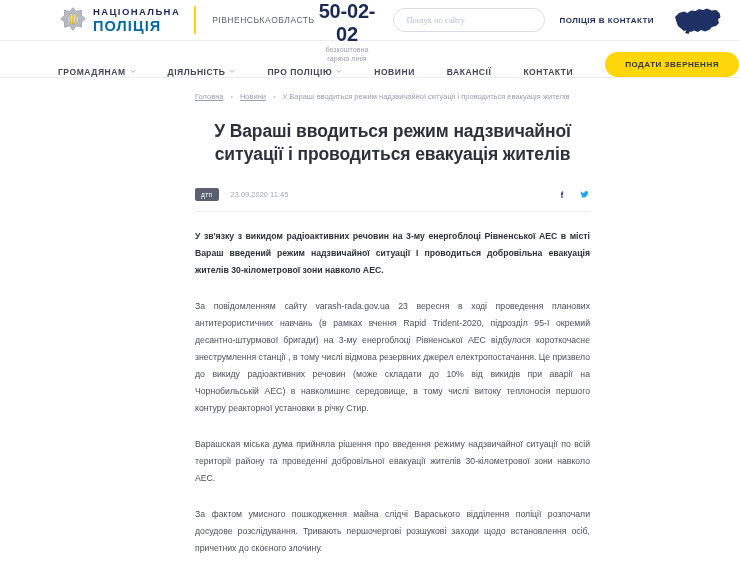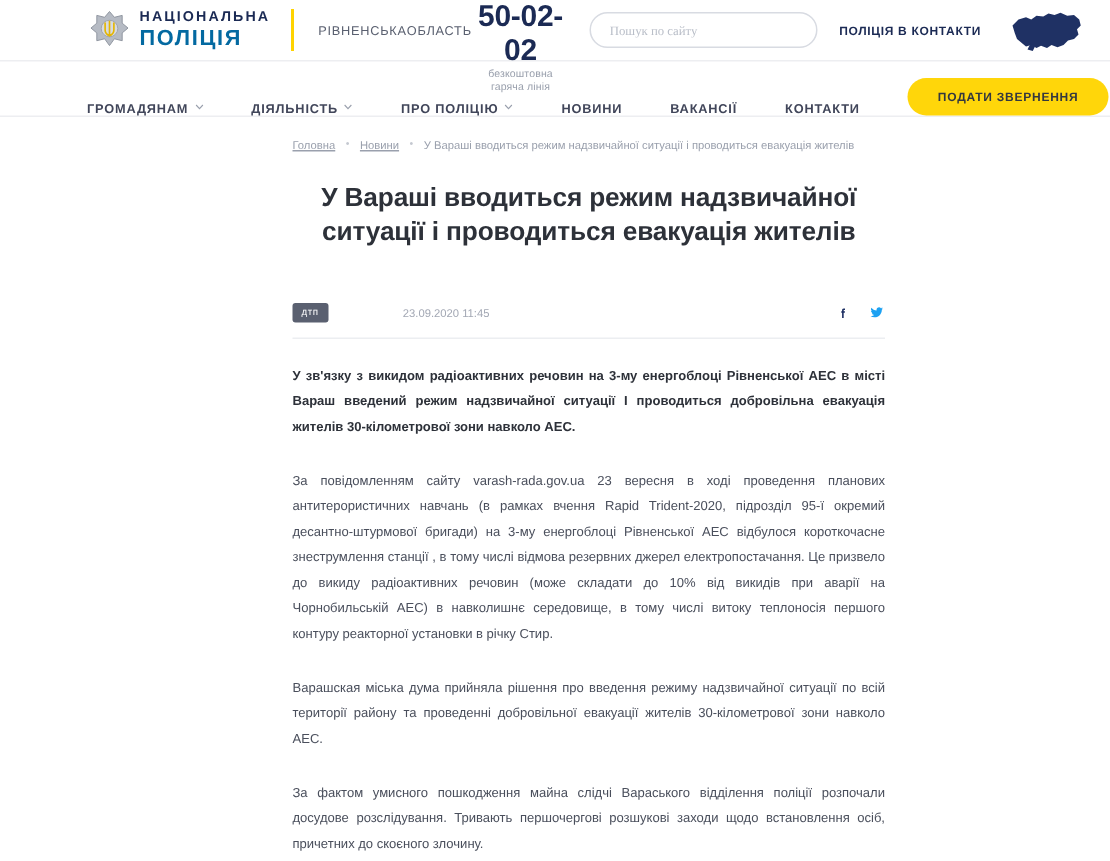--- a/index.html
+++ b/index.html
@@ -77,22 +77,22 @@
   .bc-sep { color: #c4c8d0; font-size: 7px; }
   .bc-current { color: #9aa0ad; }
 
   .article-title {
     margin: 19px 0 0 0;
     font-size: 17.5px; line-height: 1.32; font-weight: bold;
     color: #2d3139; text-align: center; letter-spacing: -.1px;
   }
 
   .meta-row {
-    display: flex; align-items: center; margin-top: 36px;
-    padding-bottom: 10px; border-bottom: 1px solid #eceef1; gap: 38px;
+    display: flex; align-items: center; margin-top: 22px;
+    padding-bottom: 10px; border-bottom: 1px solid #eceef1;
   }
   .tag-badge {
     background: #5a6070; color: #fff; font-size: 6.5px; letter-spacing: .4px;
     padding: 3px 6px; border-radius: 2px; text-transform: lowercase;
   }
   .meta-date { font-size: 7.5px; color: #a3a8b4; margin-left: 12px; }
   .socials { margin-left: auto; display: flex; align-items: center; gap: 12px; }
   .socials svg { display: block; }
 
   .article-body { margin-top: 16px; }

